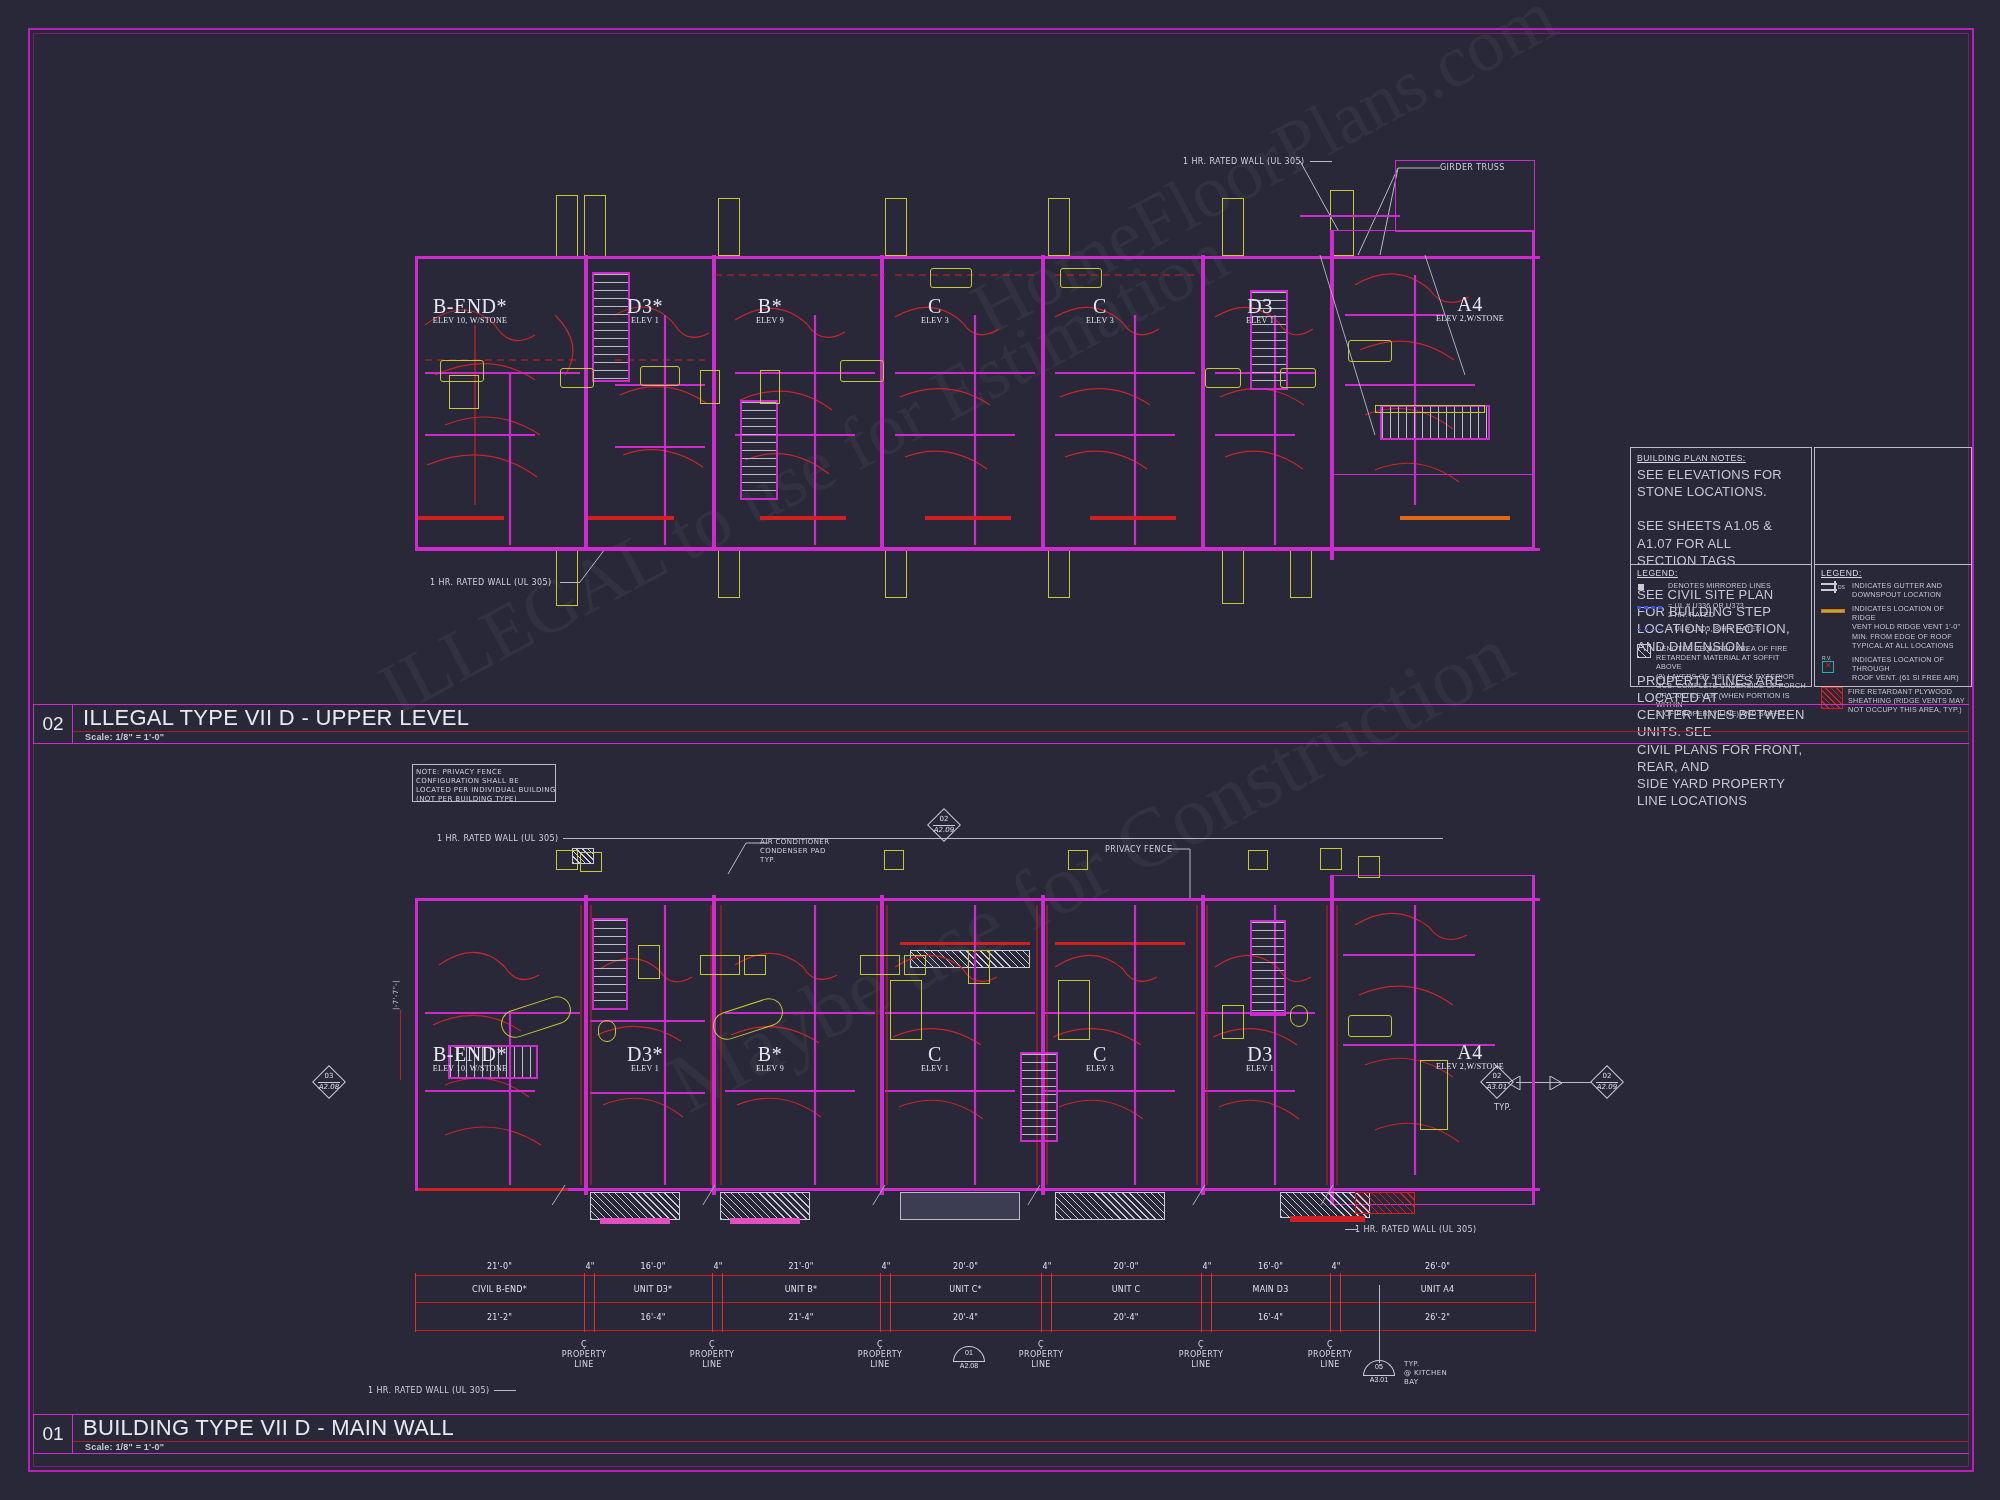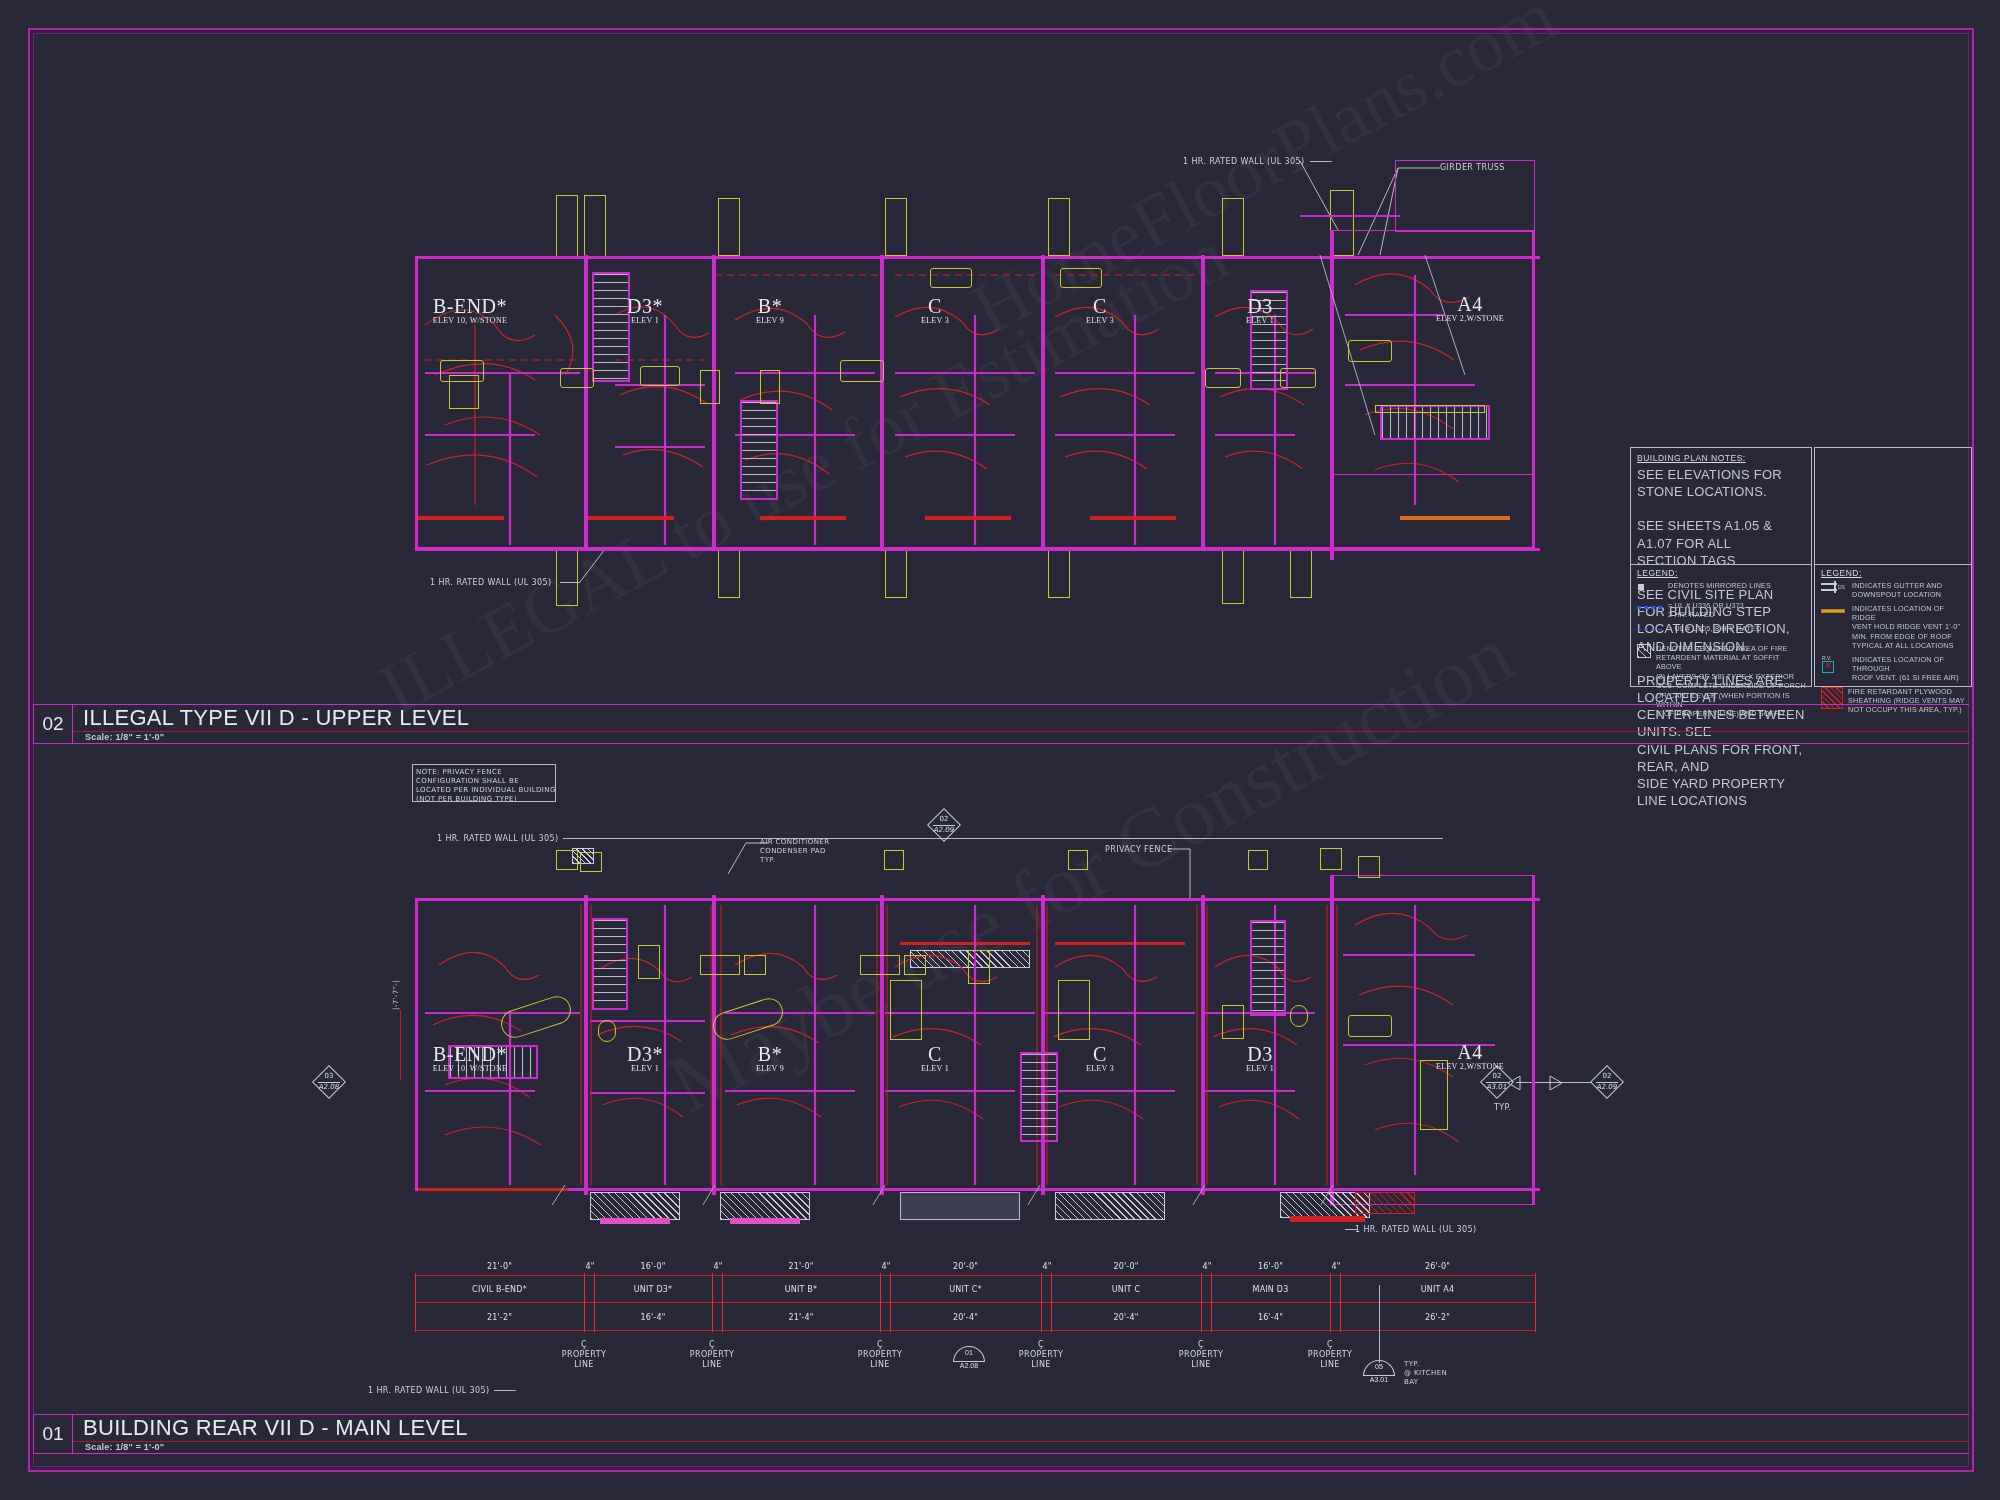--- a/index.html
+++ b/index.html
@@ -807,19 +807,19 @@
       <div class="cadtxt" style="left:368px;top:646px;">1 HR. RATED WALL (UL 305)</div>
       <div class="lead" style="left:494px;top:650px;width:22px;"></div>
     </div>
   </div>
 
   <div class="titleblock" style="left:33px;top:1414px;width:1936px;">
     <div class="tb-body">
       <div class="tb-rule-top"></div>
       <div class="tb-rule-mid"></div>
       <div class="tb-rule-bot"></div>
-      <div class="tb-title">BUILDING REAR VII D - MAIN LEVEL</div>
+      <div class="tb-title">BUILDING TYPE VII D - MAIN WALL</div>
       <div class="tb-scale">Scale:  1/8" = 1'-0"</div>
     </div>
     <div class="tb-num">01</div>
   </div>
 
 </div>
 
 </body></html>

